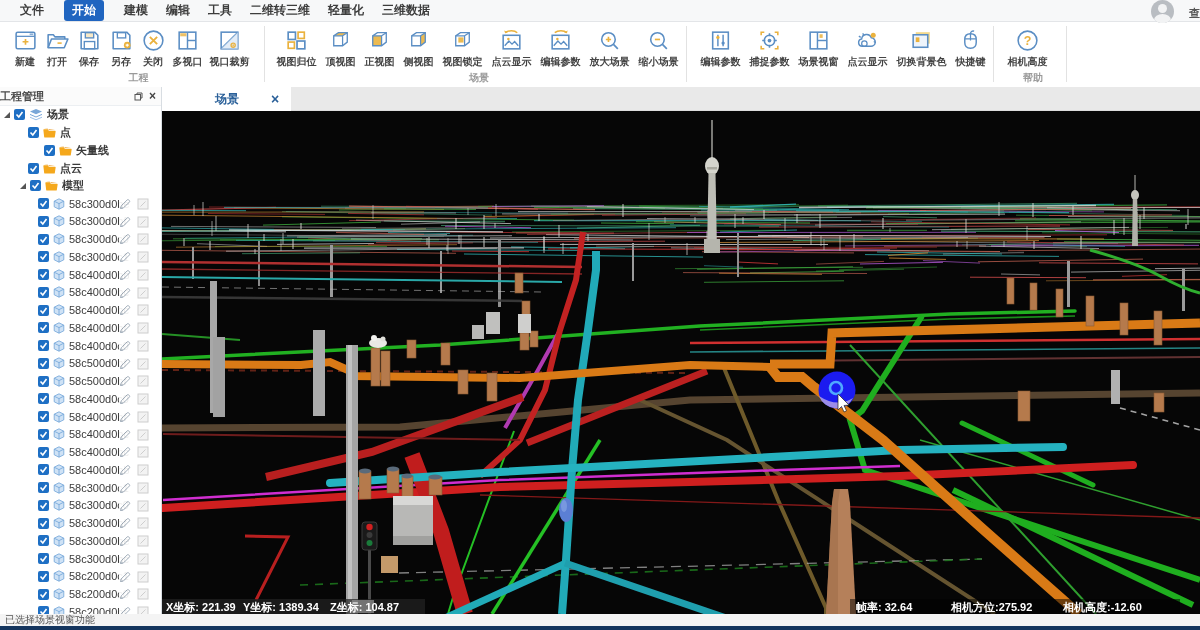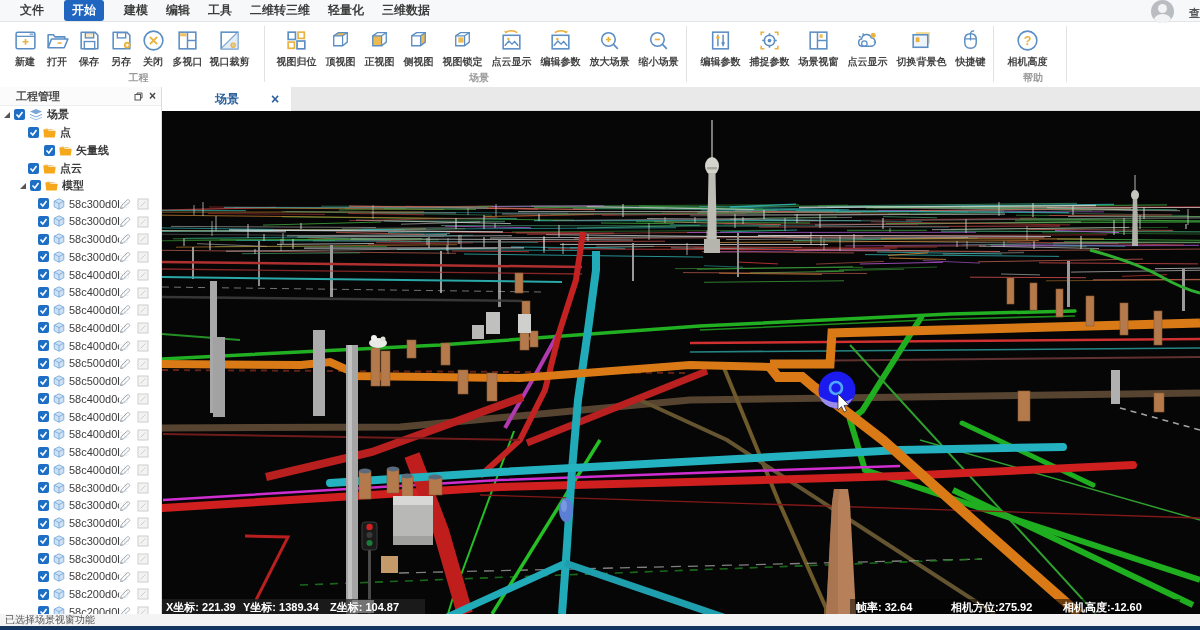--- a/index.html
+++ b/index.html
@@ -21,21 +21,21 @@
 .g0 { padding-right:10px !important; }
 .g1 { padding-left:6px !important; }
 .g2 { padding-left:8px !important; }
 .g3 { padding-left:8px !important; padding-right:12px !important; }
 .ric { height:27px; display:flex; align-items:center; justify-content:center; }
 .rlb { font-size:10px; color:#444; margin-top:1px; white-space:nowrap; font-weight:bold; }
 .rgl { position:absolute; bottom:2px; left:7px; right:0; text-align:center; font-size:10px; color:#9a9a9a; font-weight:bold; }
 .rsep { width:1px; height:56px; background:#e2e2e2; margin:3px 1px 0 1px; }
 
 .panel { position:absolute; left:0; top:87px; width:162px; height:527px; background:#ffffff; border-right:1px solid #d8dde2; }
-.phead { height:19px; line-height:19px; padding-left:16px; font-size:11px; color:#4a4a4a; background:#fbfbfb; position:relative; border-bottom:1px solid #eceff2; font-weight:bold; }
+.phead { height:19px; line-height:19px; padding-left:0; font-size:11px; color:#4a4a4a; background:#fbfbfb; position:relative; border-bottom:1px solid #eceff2; font-weight:bold; }
 .phicons { position:absolute; right:5px; top:0; font-size:12px; color:#444; display:flex; gap:6px; align-items:center; height:19px; }
 .tree { position:relative; }
 .trow { position:relative; height:17.75px; display:flex; align-items:center; font-size:11px; color:#3a3a3a; white-space:nowrap; }
 .trow > * { margin-right:4px; flex:none; }
 .tt { overflow:hidden; }
 .zh { font-weight:bold; }
 .tri { width:0; height:0; border-left:6px solid transparent; border-bottom:6px solid #555; }
 .cb { width:11px; height:11px; background:#1e6fc4; border-radius:2px; display:flex; align-items:center; justify-content:center; }
 .ed { position:absolute; right:8px; top:3px; display:flex; gap:6px; opacity:.9; background:#fff; }
 .mrow .tt { width:60px; }

